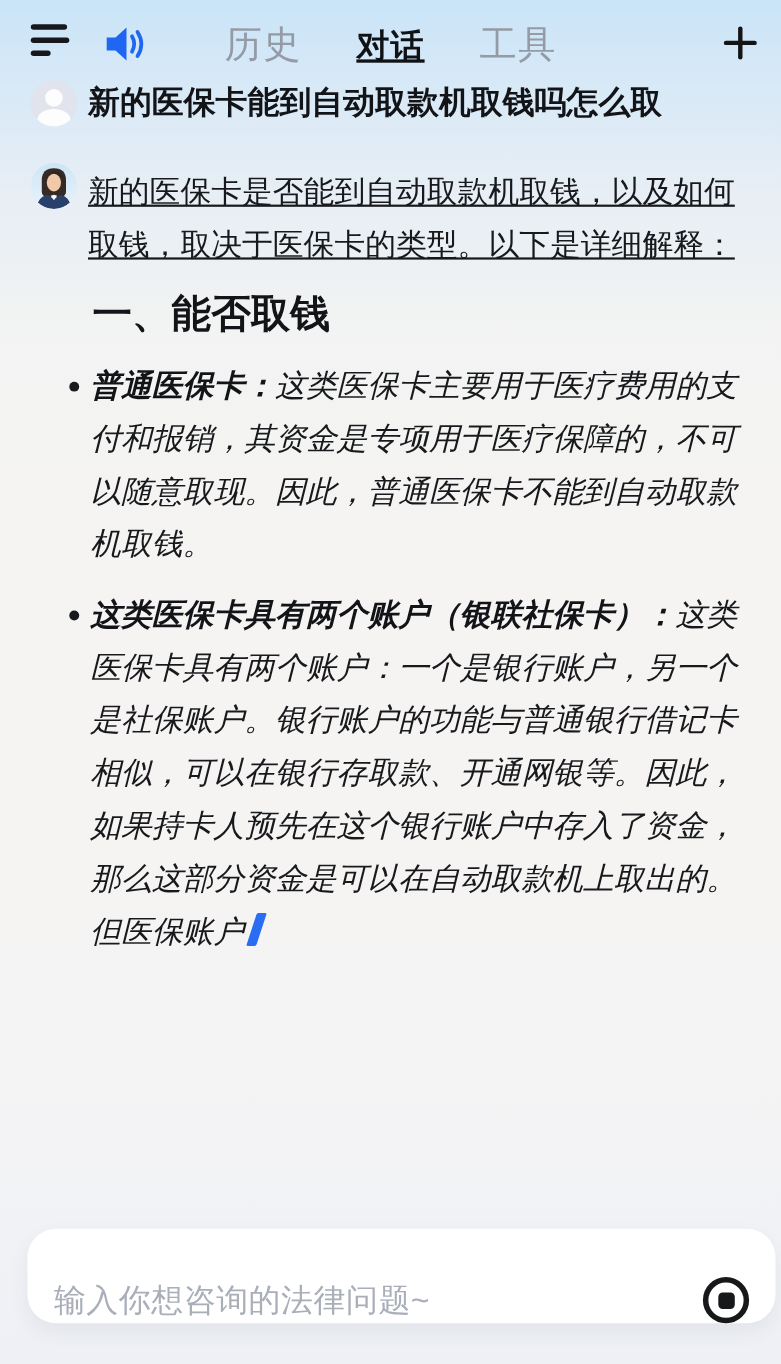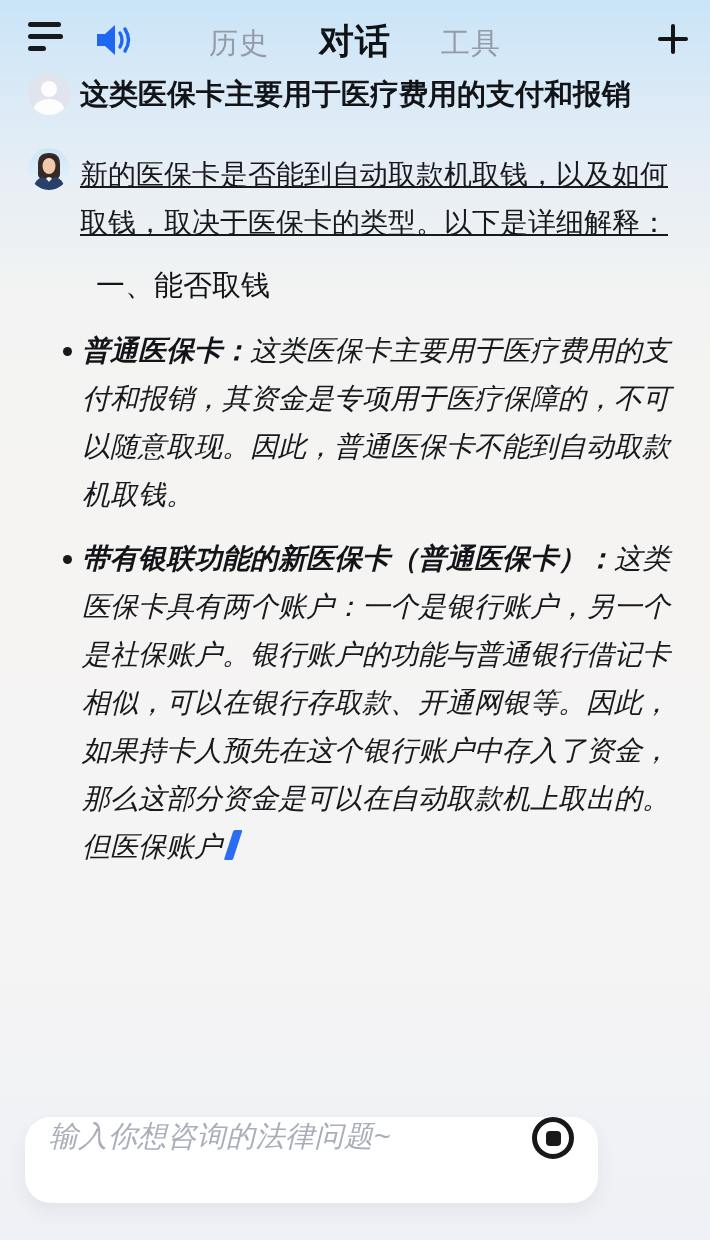--- a/index.html
+++ b/index.html
@@ -27,22 +27,22 @@
   .menu-icon{position:absolute;left:28px;top:22px;width:36px;height:30px;cursor:pointer;}
   .menu-icon i{position:absolute;left:0;height:5px;border-radius:2.5px;background:#16181c;display:block;}
   .menu-icon i:nth-child(1){top:0;width:33px;}
   .menu-icon i:nth-child(2){top:12px;width:35px;}
   .menu-icon i:nth-child(3){top:24px;width:18px;}
   .speaker{position:absolute;left:94px;top:21px;width:42px;height:38px;cursor:pointer;}
   .tab-row{
     position:absolute;left:0;right:0;top:18px;
     display:flex;justify-content:center;align-items:baseline;gap:50px;
   }
-  .tab{font-size:29px;color:#959ba6;letter-spacing:1px;cursor:pointer;}
-  .tab.active{color:#101216;font-weight:700;font-size:35px;}
+  .tab{font-size:34px;color:#959ba6;letter-spacing:1px;cursor:pointer;}
+  .tab.active{color:#101216;font-weight:700;font-size:30px;text-decoration:underline;}
   .plus-icon{position:absolute;right:22px;top:24px;width:30px;height:30px;cursor:pointer;}
   .plus-icon::before,.plus-icon::after{content:"";position:absolute;background:#141414;border-radius:2px;}
   .plus-icon::before{left:0;top:13px;width:30px;height:4px;}
   .plus-icon::after{left:13px;top:0;width:4px;height:30px;}
 
   
   .row{display:flex;align-items:flex-start;padding:0 24px 0 28px;}
   .avatar{flex:0 0 42px;width:42px;height:42px;border-radius:50%;overflow:hidden;}
   .user-row{margin-top:1px;}
   .user-avatar{background:#e1e3ed;position:relative;}
@@ -51,40 +51,40 @@
   .user-question{
     margin-left:10px;margin-top:-3px;
     font-size:29px;font-weight:700;line-height:48px;color:#121418;
   }
   .ai-row{margin-top:30px;}
   .ai-content{
     margin-left:10px;margin-top:3px;width:592px;
     font-size:28px;line-height:48px;color:#17191c;
   }
   .ai-content p{margin:0 0 14px 0;text-decoration:underline;}
-  .ai-content h3{margin:14px 0 18px 16px;font-size:29px;font-weight:400;color:#121418;}
+  .ai-content h3{margin:14px 0 18px 4px;font-size:36px;font-weight:700;color:#121418;}
   .ai-list{list-style:none;margin:0;padding:0;font-style:italic;}
   .ai-list li{position:relative;margin:0 0 16px 0;}
   .ai-list li::before{
     content:"";position:absolute;left:-17px;top:20px;width:9px;height:9px;border-radius:50%;background:#17191c;
   }
   .ai-list li{padding-left:2px;}
   .term{font-weight:700;color:#121418;}
   .typing-cursor{
     display:inline-block;width:9px;height:30px;margin-left:8px;
     background:#2a6cf2;border-radius:1.5px;
     transform:skewX(-18deg) translateY(4px);
   }
 
   
   .composer{
-    position:absolute;left:25px;bottom:37px;width:573px;height:86px;
+    position:absolute;left:25px;bottom:37px;width:680px;height:86px;
     background:#ffffff;border-radius:26px;
     box-shadow:0 8px 18px rgba(60,70,90,0.07);
-    display:flex;align-items:flex-start;font-style:italic;
+    display:flex;align-items:flex-end;
   }
   .composer-placeholder{
     flex:1;margin-left:24px;font-size:29px;color:#a9aeb9;letter-spacing:0.5px;
     white-space:nowrap;overflow:hidden;
   }
   .stop-button{
     flex:0 0 42px;width:42px;height:42px;margin-right:24px;
     border:5px solid #17181a;border-radius:50%;box-sizing:border-box;
     display:flex;align-items:center;justify-content:center;cursor:pointer;background:#fff;
   }
@@ -117,21 +117,21 @@
     </div>
 
     <div class="plus-icon"></div>
   </div>
 
   <div class="row user-row">
     <div class="avatar user-avatar">
       <span class="head"></span>
       <span class="body"></span>
     </div>
-    <div class="user-question">这类医保卡主要用于医疗费用的支付和报销</div>
+    <div class="user-question">新的医保卡能到自动取款机取钱吗怎么取</div>
   </div>
 
   <div class="row ai-row">
     <div class="avatar">
       <svg width="42" height="42" viewBox="0 0 42 42">
         <defs>
           <clipPath id="avclip">
               <circle cx="21" cy="21" r="21"></circle>
             </clipPath>
           <linearGradient id="avbg" x1="0" y1="0" x2="0" y2="1">
@@ -151,21 +151,21 @@
     </div>
 
     <div class="ai-content">
       <p>新的医保卡是否能到自动取款机取钱，以及如何取钱，取决于医保卡的类型。以下是详细解释：</p>
       <h3>一、能否取钱</h3>
       <ul class="ai-list">
         <li>
           <span class="term">普通医保卡：</span><span>这类医保卡主要用于医疗费用的支付和报销，其资金是专项用于医疗保障的，不可以随意取现。因此，普通医保卡不能到自动取款机取钱。</span>
         </li>
         <li>
-          <span class="term">带有银联功能的新医保卡（普通医保卡）：</span><span>这类医保卡具有两个账户：一个是银行账户，另一个是社保账户。银行账户的功能与普通银行借记卡相似，可以在银行存取款、开通网银等。因此，如果持卡人预先在这个银行账户中存入了资金，那么这部分资金是可以在自动取款机上取出的。但医保账户</span><span class="typing-cursor"></span>
+          <span class="term">这类医保卡具有两个账户（银联社保卡）：</span><span>这类医保卡具有两个账户：一个是银行账户，另一个是社保账户。银行账户的功能与普通银行借记卡相似，可以在银行存取款、开通网银等。因此，如果持卡人预先在这个银行账户中存入了资金，那么这部分资金是可以在自动取款机上取出的。但医保账户</span><span class="typing-cursor"></span>
         </li>
       </ul>
     </div>
   </div>
 
   <div class="composer">
     <div class="composer-placeholder">输入你想咨询的法律问题~</div>
     <div class="stop-button">
       <div class="stop-square"></div>
     </div>

